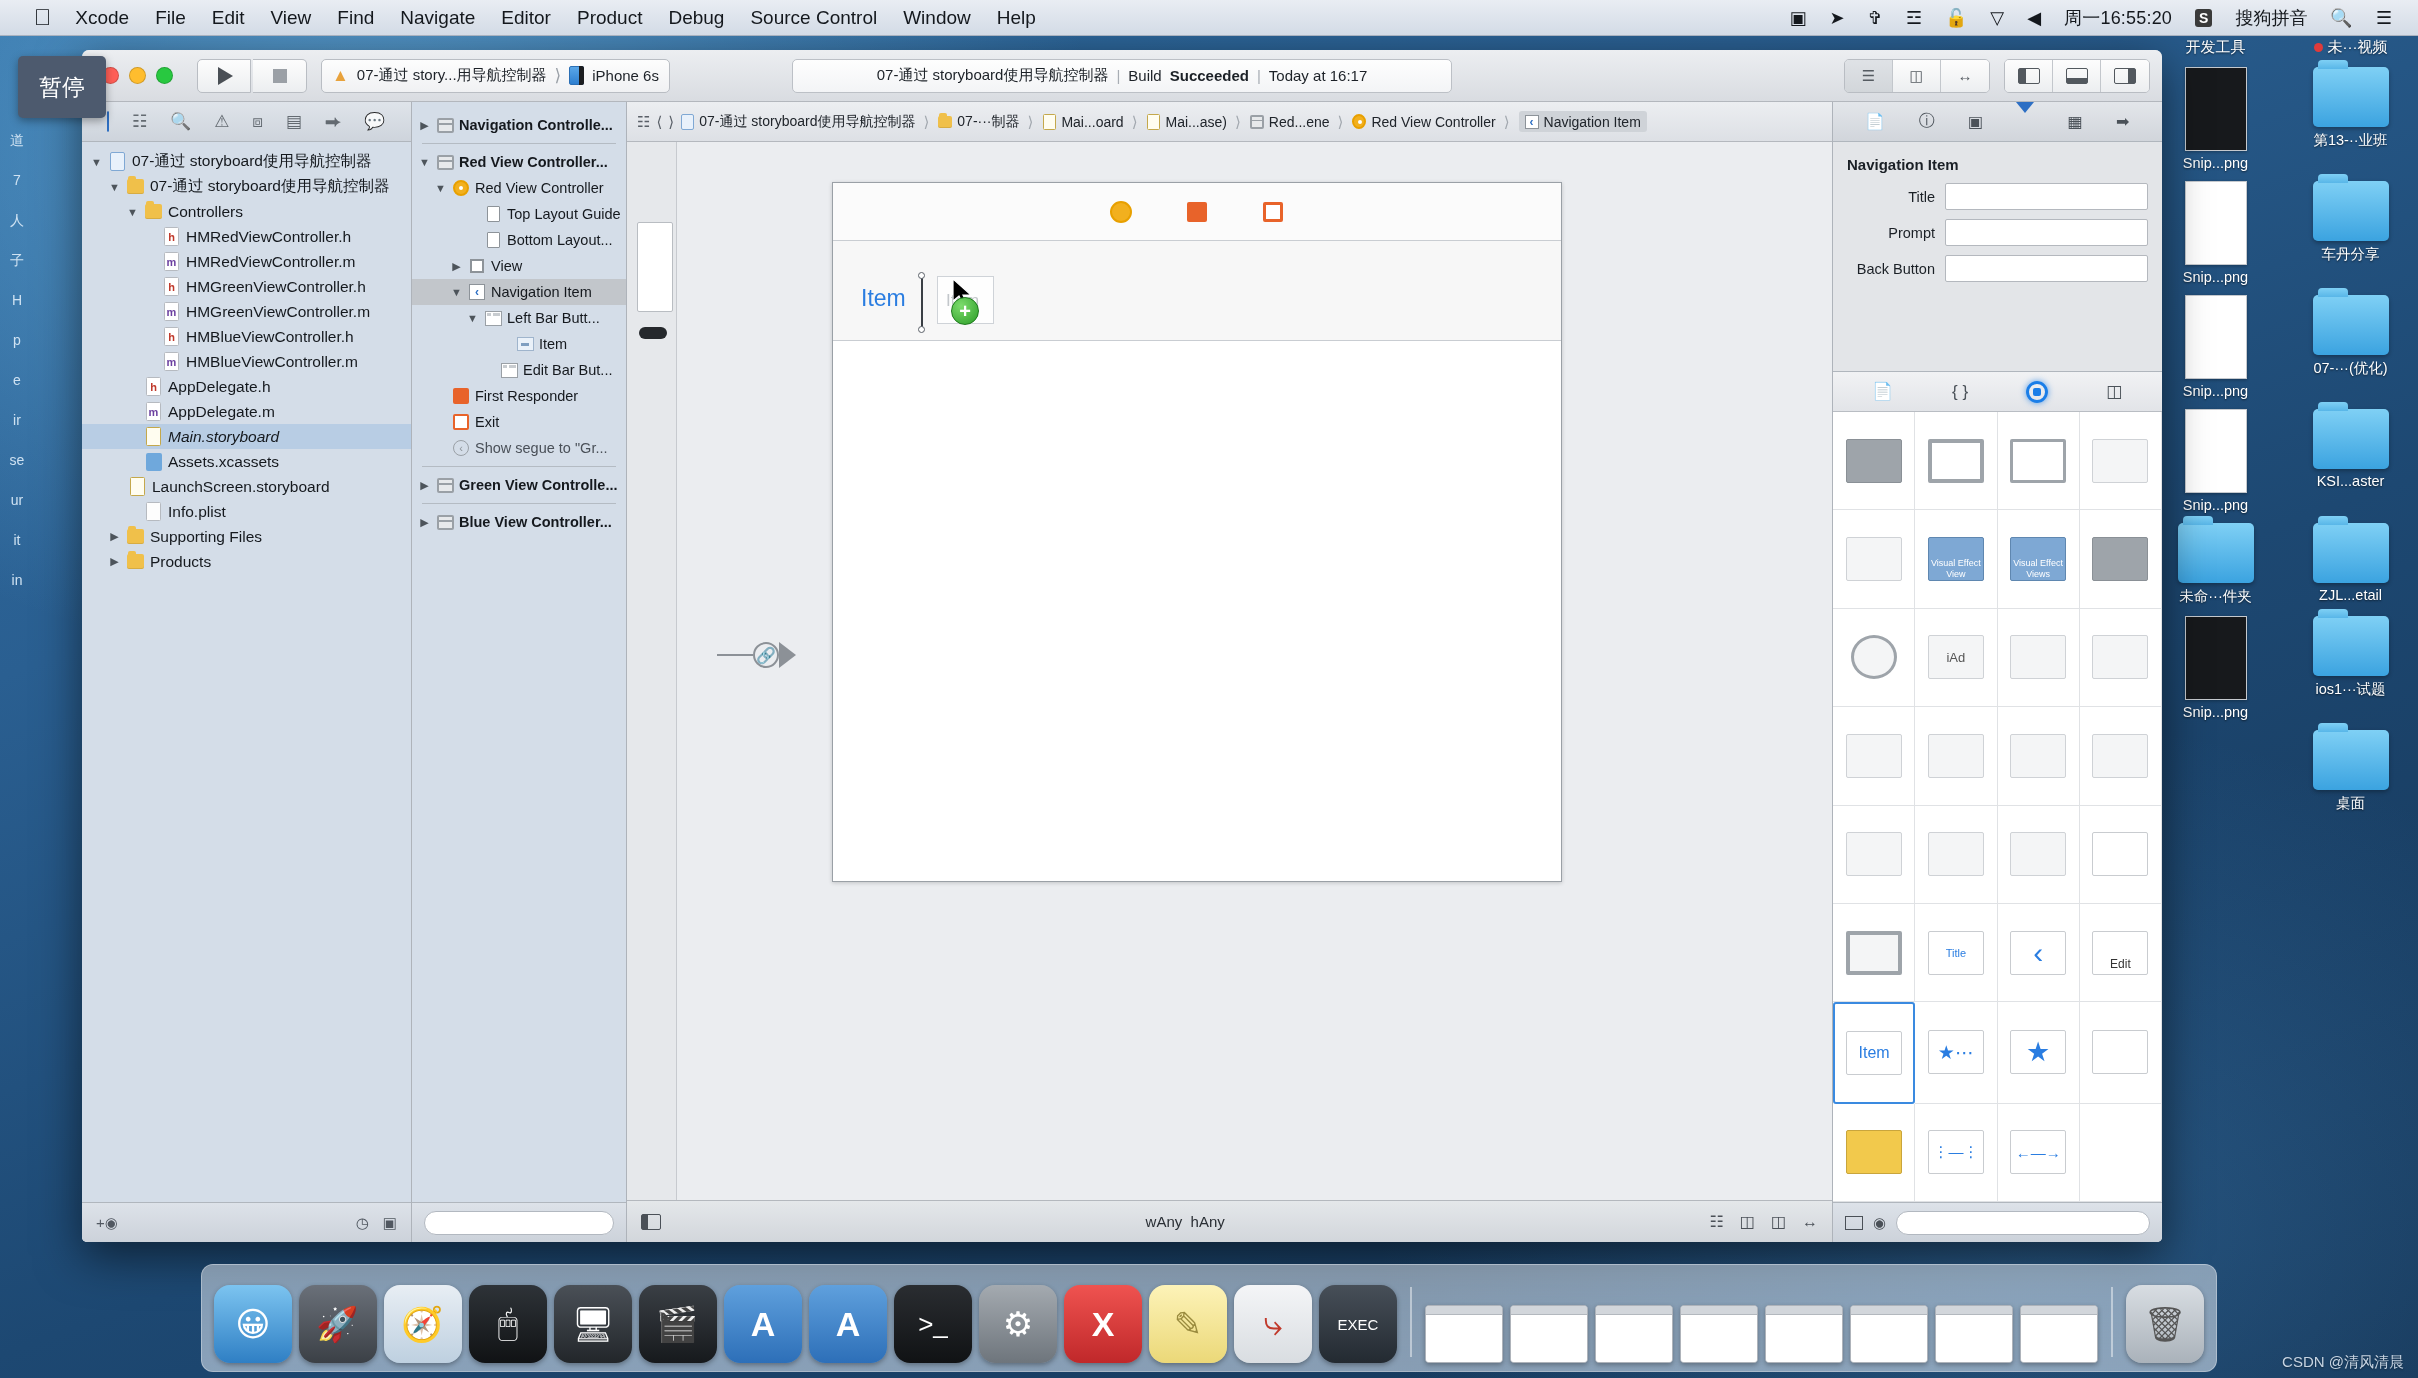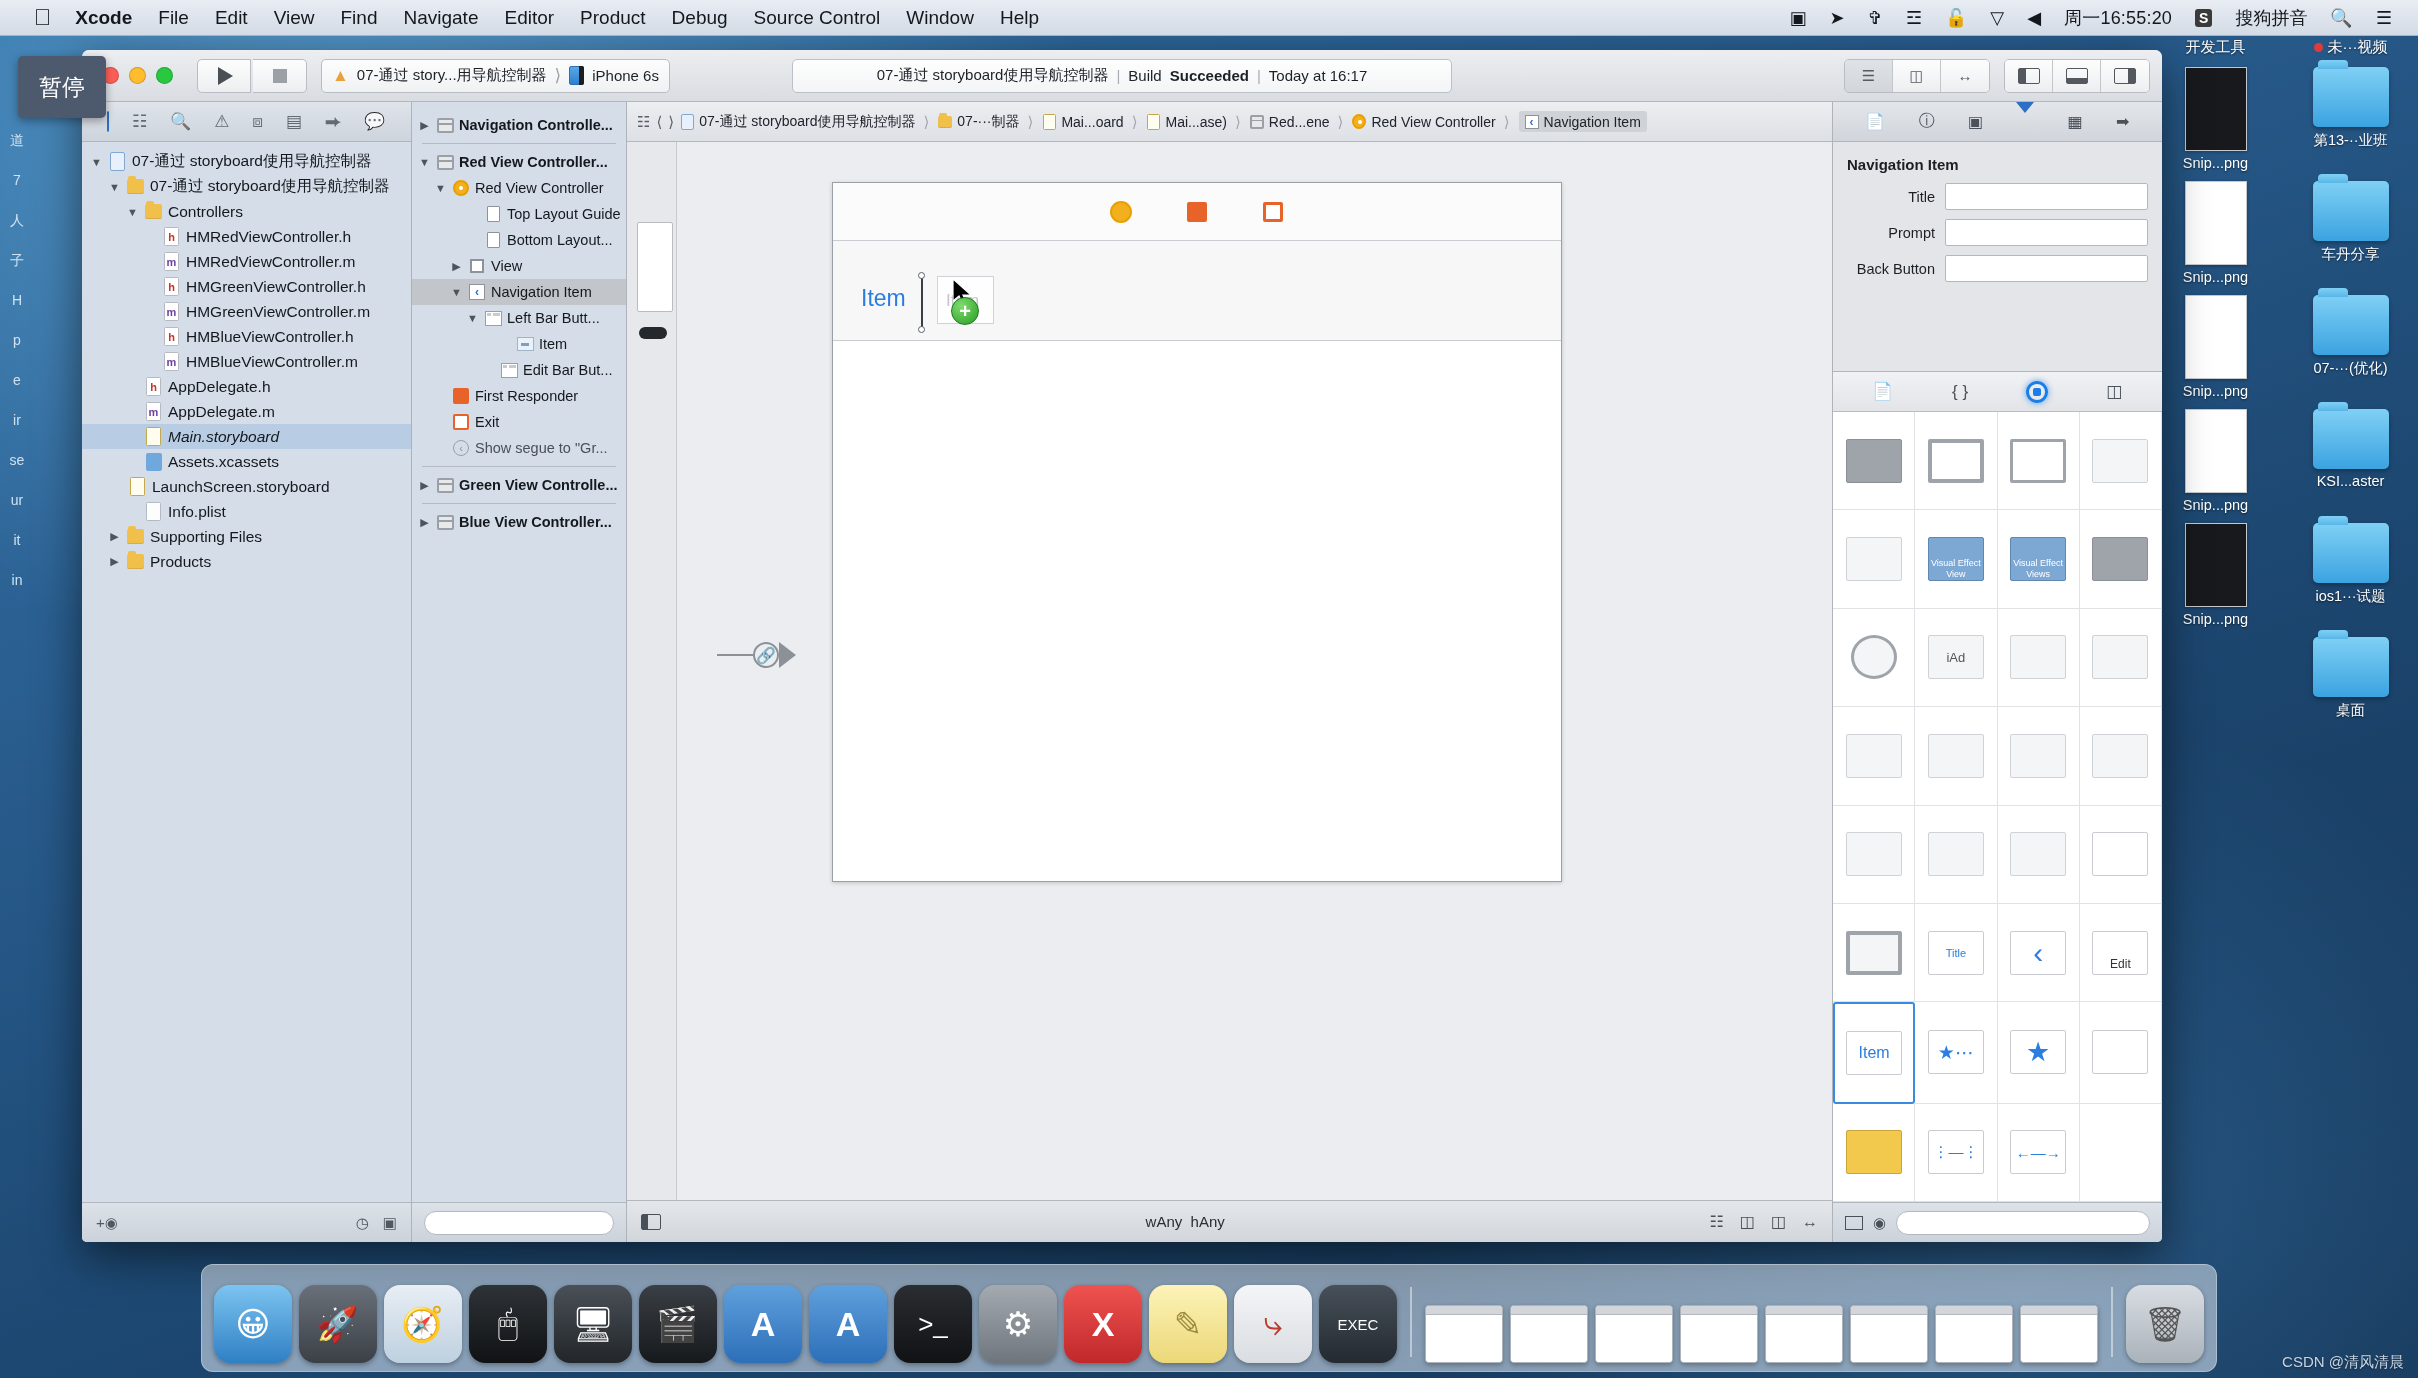--- a/index.html
+++ b/index.html
@@ -32,21 +32,21 @@
   #menubar {
     position:absolute; left:0; top:0; width:2418px; height:36px;
     background: linear-gradient(#e9edf3, #d3dbe6);
     border-bottom:1px solid #a9b2bf;
     display:flex; align-items:center;
     font-size:19px; color:#14181d;
     z-index:60;
   }
   #menubar .apple { margin-left:34px; margin-right:24px; font-size:23px; line-height:1; }
   #menubar .mi { margin-right:26px; white-space:nowrap; }
-  #menubar .mi.bold { font-weight:bold; }
+  #menubar .mi.bold { font-weight:normal; }
   #menubar .right { margin-left:auto; display:flex; align-items:center; gap:23px; margin-right:26px; }
   #menubar .right .ic { font-size:18px; display:flex; align-items:center; }
   #menubar .clock { font-size:18px; letter-spacing:.2px; }
   .ime-badge {
     background:#3a3a3a; color:#fff; font-weight:bold; border-radius:3px;
     padding:1px 4px; font-size:14px;
   }
 
   
   #xcode {
@@ -421,20 +421,30 @@
     </div>
   </div>
   <div class="di-row">
     <div class="di-col">
       <div class="di-thumb"></div>
       <div class="di-label">Snip...png</div>
     </div>
     <div class="di-col">
       <div class="di-folder"></div>
       <div class="di-label">KSI...aster</div>
+    </div>
+  </div>
+  <div class="di-row">
+    <div class="di-col">
+      <div class="di-folder"></div>
+      <div class="di-label">未命···件夹</div>
+    </div>
+    <div class="di-col">
+      <div class="di-folder"></div>
+      <div class="di-label">ZJL...etail</div>
     </div>
   </div>
   <div class="di-row">
     <div class="di-col">
       <div class="di-thumb dark"></div>
       <div class="di-label">Snip...png</div>
     </div>
     <div class="di-col">
       <div class="di-folder"></div>
       <div class="di-label">ios1···试题</div>

